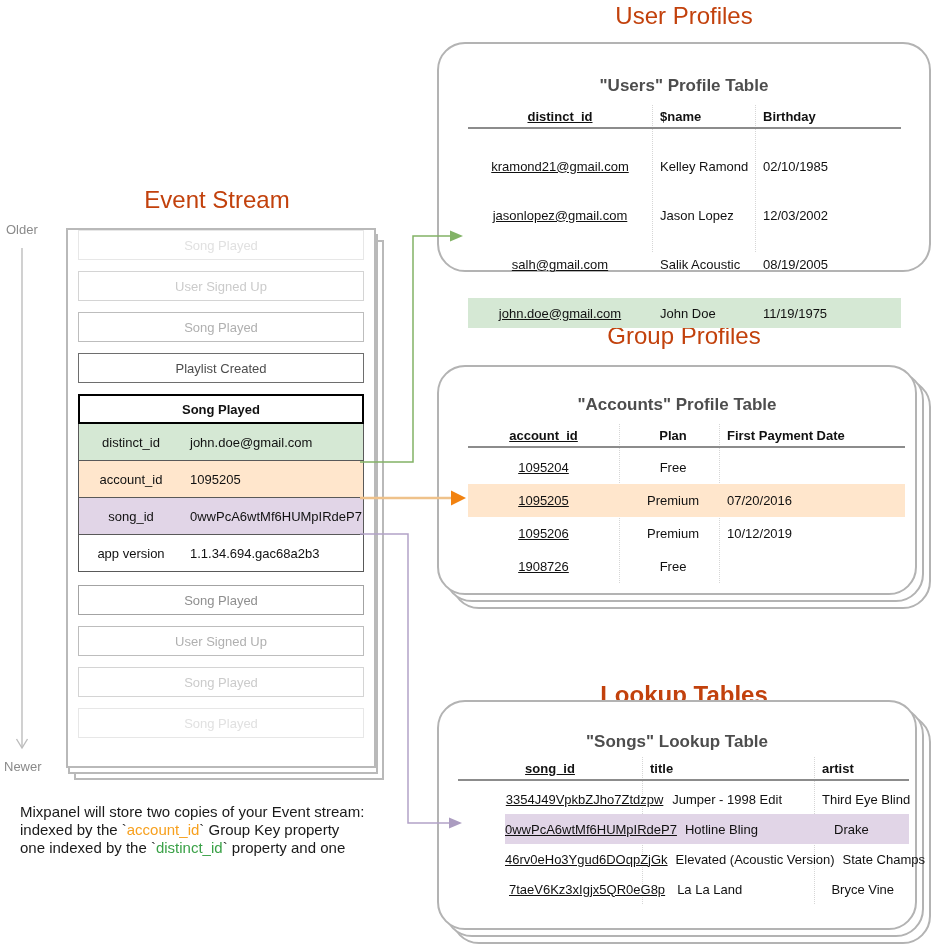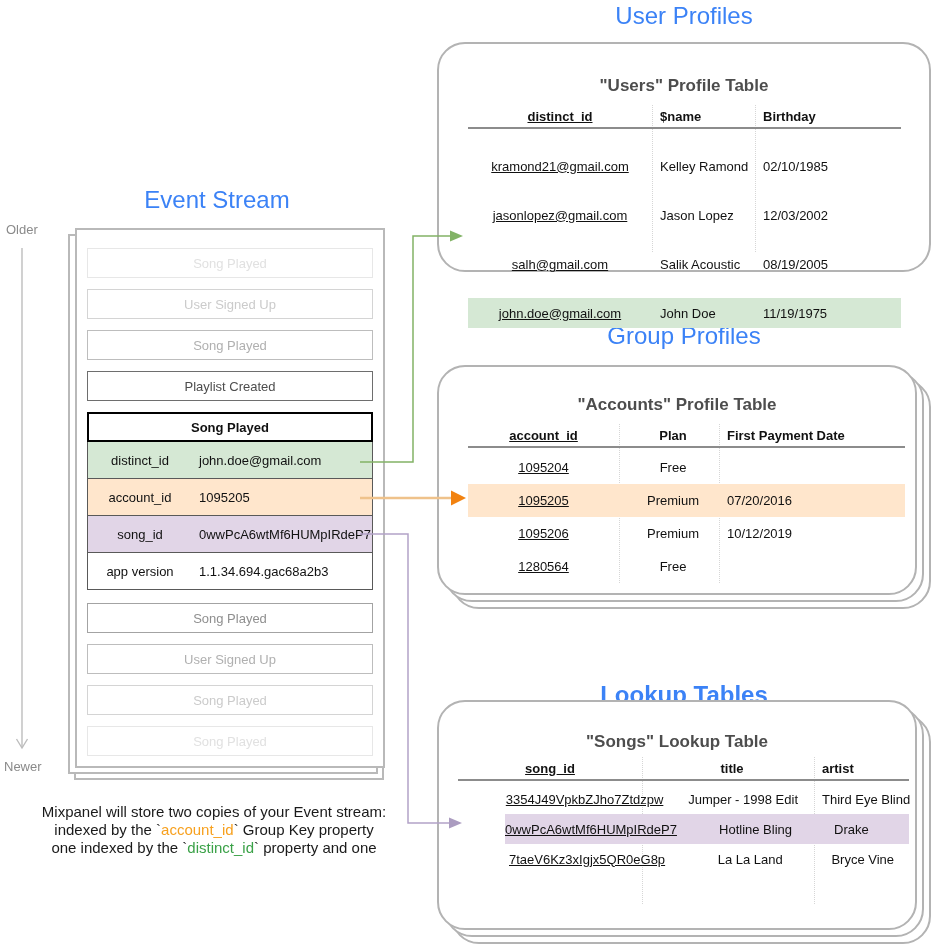--- a/index.html
+++ b/index.html
@@ -1,25 +1,25 @@
 <!DOCTYPE html>
 <html><head>
 <meta charset="utf-8">
 <style>
   * { margin:0; padding:0; box-sizing:border-box; }
   html,body { background:#ffffff; font-family:"Liberation Sans", sans-serif; }
   .canvas { position:relative; width:941px; height:951px; background:#fff; overflow:hidden; }
 
-  .section-title { position:absolute; font-size:24px; color:#3b82f6; text-align:center; white-space:nowrap; }
+  .section-title { position:absolute; font-size:24px; color:#c2410c; text-align:center; white-space:nowrap; }
 
   
   .es-layer { position:absolute; width:310px; height:540px; background:#fff; border:2px solid #b9b9b9; }
   .es-l2 { left:74px; top:240px; }
   .es-l1 { left:68px; top:234px; }
-  .es-main { left:75px; top:228px; z-index:2; padding-top:18px; }
+  .es-main { left:66px; top:228px; z-index:2; }
 
   .tl-label { position:absolute; font-size:13px; color:#8a8a8a; z-index:1; }
 
   .event-box { height:30px; margin:0 10px 11px 10px; border:1px solid #999; display:flex;
                align-items:center; justify-content:center; font-size:13px; background:#fff; }
   .f0 { border-color:#6e6e6e; color:#4d4d4d; }
   .f1 { border-color:#a3a3a3; color:#8f8f8f; }
   .f2 { border-color:#bdbdbd; color:#b0b0b0; }
   .f3 { border-color:#d4d4d4; color:#cbcbcb; }
   .f4 { border-color:#e7e7e7; color:#e1e1e1; }
@@ -51,25 +51,25 @@
 
   #users-table  { left:29px; top:61px; width:433px; height:147px; }
   #users-table  .c0{width:184px;} #users-table .c1{width:103px;} #users-table .c2{width:146px;}
   #users-table  .pbody{height:30px;margin-top:19px;}
 
   #accounts-table { left:29px; top:57px; width:437px; height:159px; }
   #accounts-table .c0{width:151px;} #accounts-table .c1{width:100px;text-align:center;} #accounts-table .c2{width:186px;}
   #accounts-table .pbody{height:33px;}
 
   #songs-table { left:19px; top:55px; width:451px; height:147px; }
-  #songs-table .c0{width:184px;} #songs-table .c1{width:172px;text-align:center;} #songs-table .c2{width:95px;}
+  #songs-table .c0{width:184px;} #songs-table .c1{width:172px;} #songs-table .c2{width:95px;}
   #songs-table .pbody{height:30px;margin-left:47px;}
 
   
-  .caption { position:absolute; left:20px; top:803px; width:388px; text-align:center;
+  .caption { position:absolute; left:20px; top:803px; width:388px; text-align:left;
              font-size:15px; line-height:18px; color:#1a1a1a; }
   .cap-green { color:#3aa147; }
   .cap-orange { color:#f7a01e; }
 
   svg.connectors { position:absolute; left:0; top:0; z-index:10; pointer-events:none; }
 </style>
 </head>
 <body>
 
 <div class="canvas">
@@ -178,21 +178,21 @@
           <div class="pcell c0">1095205</div>
           <div class="pcell c1">Premium</div>
           <div class="pcell c2">07/20/2016</div>
         </div>
         <div class="prow pbody">
           <div class="pcell c0">1095206</div>
           <div class="pcell c1">Premium</div>
           <div class="pcell c2">10/12/2019</div>
         </div>
         <div class="prow pbody">
-          <div class="pcell c0">1280564</div>
+          <div class="pcell c0">1908726</div>
           <div class="pcell c1">Free</div>
           <div class="pcell c2"></div>
         </div>
       </div>
   </div>
 
   <div class="stack-layer" style="left:451px; top:714px; width:480px; height:230px;"></div>
   <div class="stack-layer" style="left:444px; top:707px; width:480px; height:230px;"></div>
   <div class="card" style="left:437px; top:700px; width:480px; height:230px; padding-top:30px;">
     <div class="card-title">"Songs" Lookup Table</div>
@@ -210,20 +210,25 @@
           <div class="pcell c0">3354J49VpkbZJho7Ztdzpw</div>
           <div class="pcell c1">Jumper - 1998 Edit</div>
           <div class="pcell c2">Third Eye Blind</div>
         </div>
         <div class="prow pbody" style="background: rgb(225, 213, 231);">
           <div class="pcell c0">0wwPcA6wtMf6HUMpIRdeP7</div>
           <div class="pcell c1">Hotline Bling</div>
           <div class="pcell c2">Drake</div>
         </div>
         <div class="prow pbody">
+          <div class="pcell c0">46rv0eHo3Ygud6DOqpZjGk</div>
+          <div class="pcell c1">Elevated (Acoustic Version)</div>
+          <div class="pcell c2">State Champs</div>
+        </div>
+        <div class="prow pbody">
           <div class="pcell c0">7taeV6Kz3xIgjx5QR0eG8p</div>
           <div class="pcell c1">La La Land</div>
           <div class="pcell c2">Bryce Vine</div>
         </div>
       </div>
   </div>
 
   <div class="caption" id="caption">
       <div class="cap-line"><span>Mixpanel will store two copies of your Event stream:</span></div>
       <div class="cap-line"><span>indexed by the `</span><span class="cap-orange">account_id</span><span>` Group Key property</span></div>

